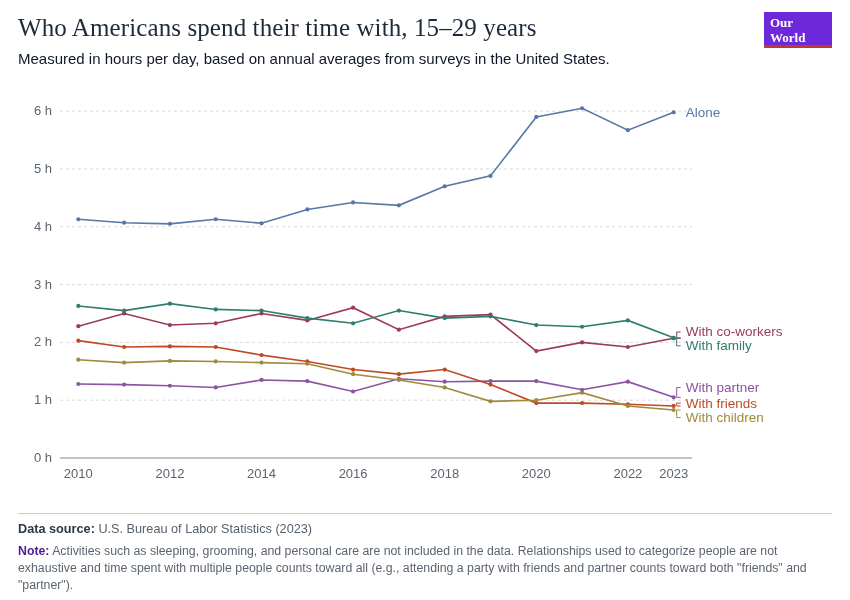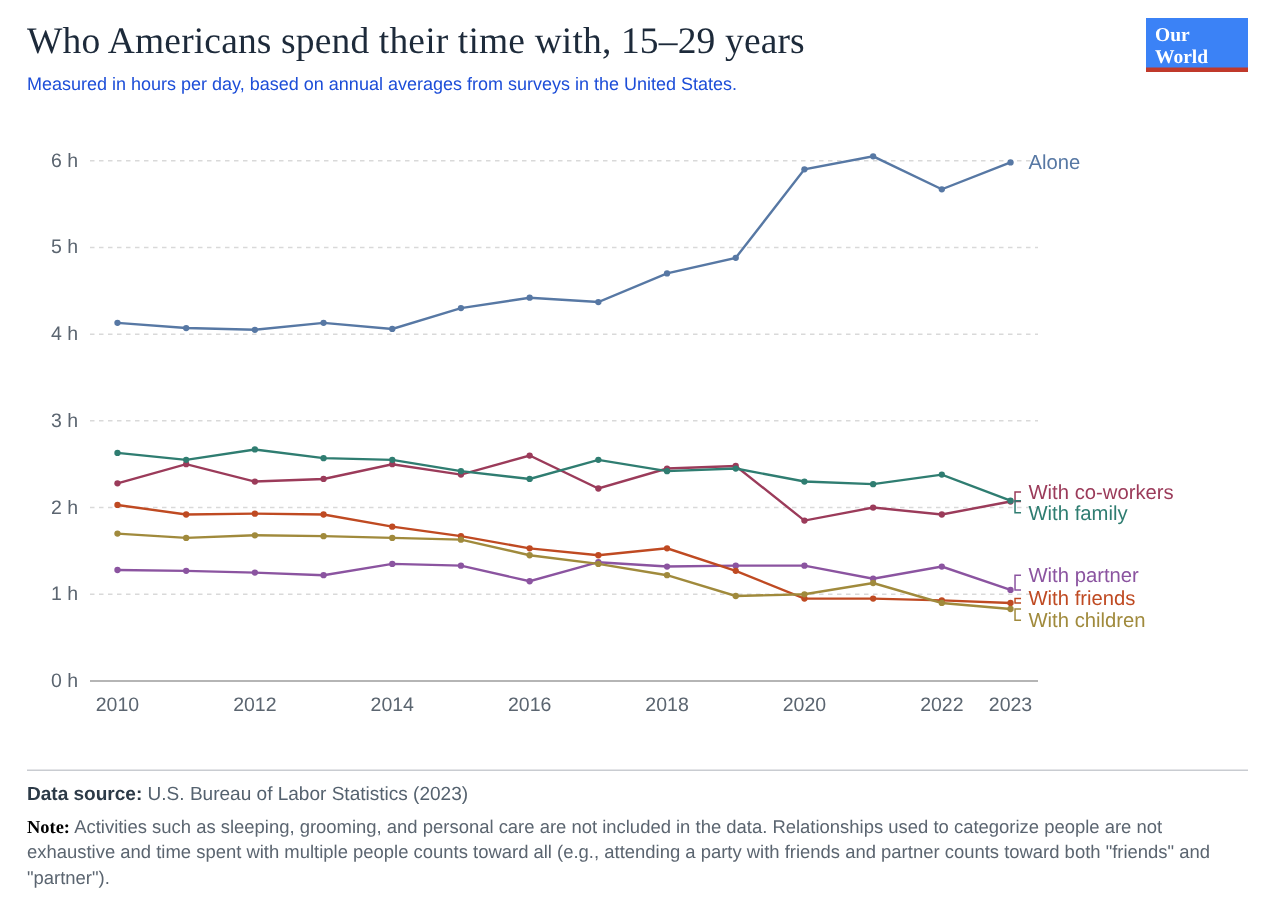--- a/index.html
+++ b/index.html
@@ -27,32 +27,32 @@
   .title {
     font-family: "Liberation Serif", serif;
     font-size: 25px;
     font-weight: 400;
     color: #1d2a3a;
     letter-spacing: 0.1px;
     margin: 0 0 6px 0;
     line-height: 1.15;
   }
   .subtitle {
-    font-size: 12px;
-    color: #1d4ed8;
+    font-size: 15px;
+    color: #0f172a;
     margin: 0;
     line-height: 1.3;
   }
   .owid-logo {
     position: absolute;
     top: -2px;
     right: 0;
     width: 68px;
     height: 36px;
-    background: #3b82f6;
+    background: #6d28d9;
     color: #ffffff;
     font-family: "Liberation Serif", serif;
     font-weight: 700;
     font-size: 13px;
     line-height: 15px;
     padding: 3px 5px 4px 6px;
     box-sizing: border-box;
     border-bottom: 3px solid #c0392b;
   }
   .owid-logo .l2 { display: block; }
@@ -107,21 +107,21 @@
   }
   .src-label { font-weight: 700; color: #2c3a47; }
   .src-text { color: #55626f; }
   .footer-right { color: #55626f; font-size: 12.5px; }
   .note {
     margin-top: 5px;
     color: #5b6570;
     font-size: 12.3px;
     line-height: 1.38;
   }
-  .note .note-label { font-weight: 700; color: #000000; font-family: Liberation Serif, serif; }
+  .note .note-label { font-weight: 700; color: #4c1d95; }
 </style>
 </head>
 <body>
 
 <div class="page">
 
   <div class="header">
     <h1 class="title">Who Americans spend their time with, 15–29 years</h1>
     <p class="subtitle">Measured in hours per day, based on annual averages from surveys in the United States.</p>
     <div class="owid-logo">

